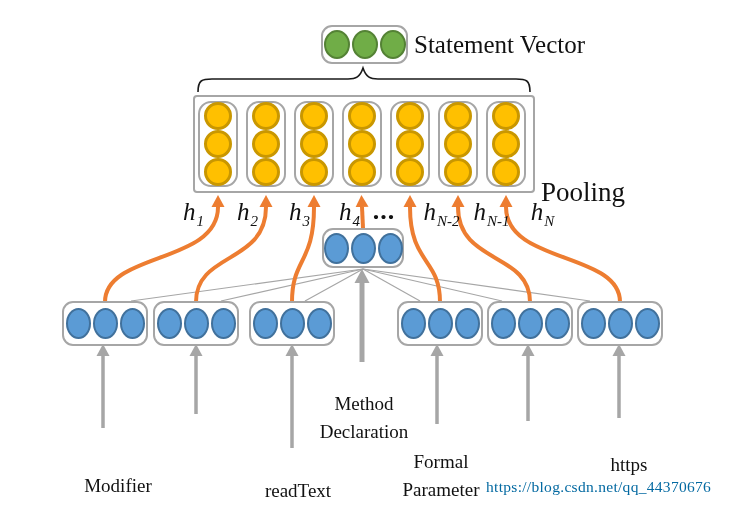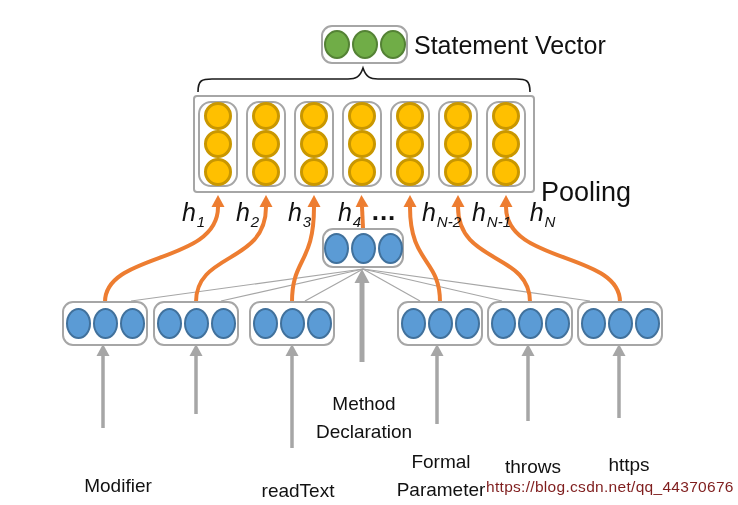--- a/index.html
+++ b/index.html
@@ -1,18 +1,18 @@
 <!DOCTYPE html>
 <html><head>
 <meta charset="utf-8">
 <style>
   html,body{margin:0;padding:0;background:#fff;}
   .stage{
     position:relative;width:738px;height:505px;background:#ffffff;
-    font-family:Liberation Sans, sans-serif;color:#111;overflow:hidden;border-radius:18px;
+    font-family:Liberation Serif, serif;color:#111;overflow:hidden;border-radius:18px;
   }
   .stage svg{position:absolute;left:0;top:0;}
   
   .nbox{
     position:absolute;border:2px solid #a6a6a6;border-radius:11px;
     display:flex;align-items:center;justify-content:center;background:#fff;box-sizing:border-box;
   }
   .dot{border-radius:50%;box-sizing:border-box;flex:none;}
   .dot.green{width:26px;height:29px;background:#70ad47;border:2.5px solid #548235;margin:0 1px;}
   .dot.blue{width:25px;height:31px;background:#5b9bd5;border:2.5px solid #41719c;margin:0 1px;}
@@ -35,21 +35,21 @@
     position:absolute;top:198px;transform:translateX(-50%);
     font-style:italic;font-size:25px;white-space:nowrap;
   }
   .hsub{font-size:15px;font-style:italic;position:relative;top:6px;left:1px;}
   .hdots{position:absolute;top:196px;transform:translateX(-50%);font-size:26px;font-weight:bold;letter-spacing:1px;}
   .leaf{
     position:absolute;transform:translateX(-50%);text-align:center;
     font-size:19px;line-height:28px;white-space:nowrap;margin-top:24px;
   }
   #watermark{
-    position:absolute;left:486px;top:478px;font-size:15.5px;color:#7f1d1d;
+    position:absolute;left:486px;top:478px;font-size:15.5px;color:#0369a1;
     letter-spacing:0.3px;white-space:nowrap;
   }
 </style>
 </head>
 <body>
 
 <div class="stage">
 
   <svg width="738" height="505" viewBox="0 0 738 505">
     <defs>
@@ -194,22 +194,19 @@
     <div>readText</div>
   </div>
   <div class="leaf" style="left:364px;top:366px;">
     <div>Method</div>
     <div>Declaration</div>
   </div>
   <div class="leaf" style="left:441px;top:424px;">
     <div>Formal</div>
     <div>Parameter</div>
   </div>
-  <div class="leaf" style="left:533px;top:429px;">
-    <div>throws</div>
-  </div>
   <div class="leaf" style="left:629px;top:427px;">
     <div>https</div>
   </div>
 
   <div id="watermark">https://blog.csdn.net/qq_44370676</div>
 
 </div>
 
 </body></html>

